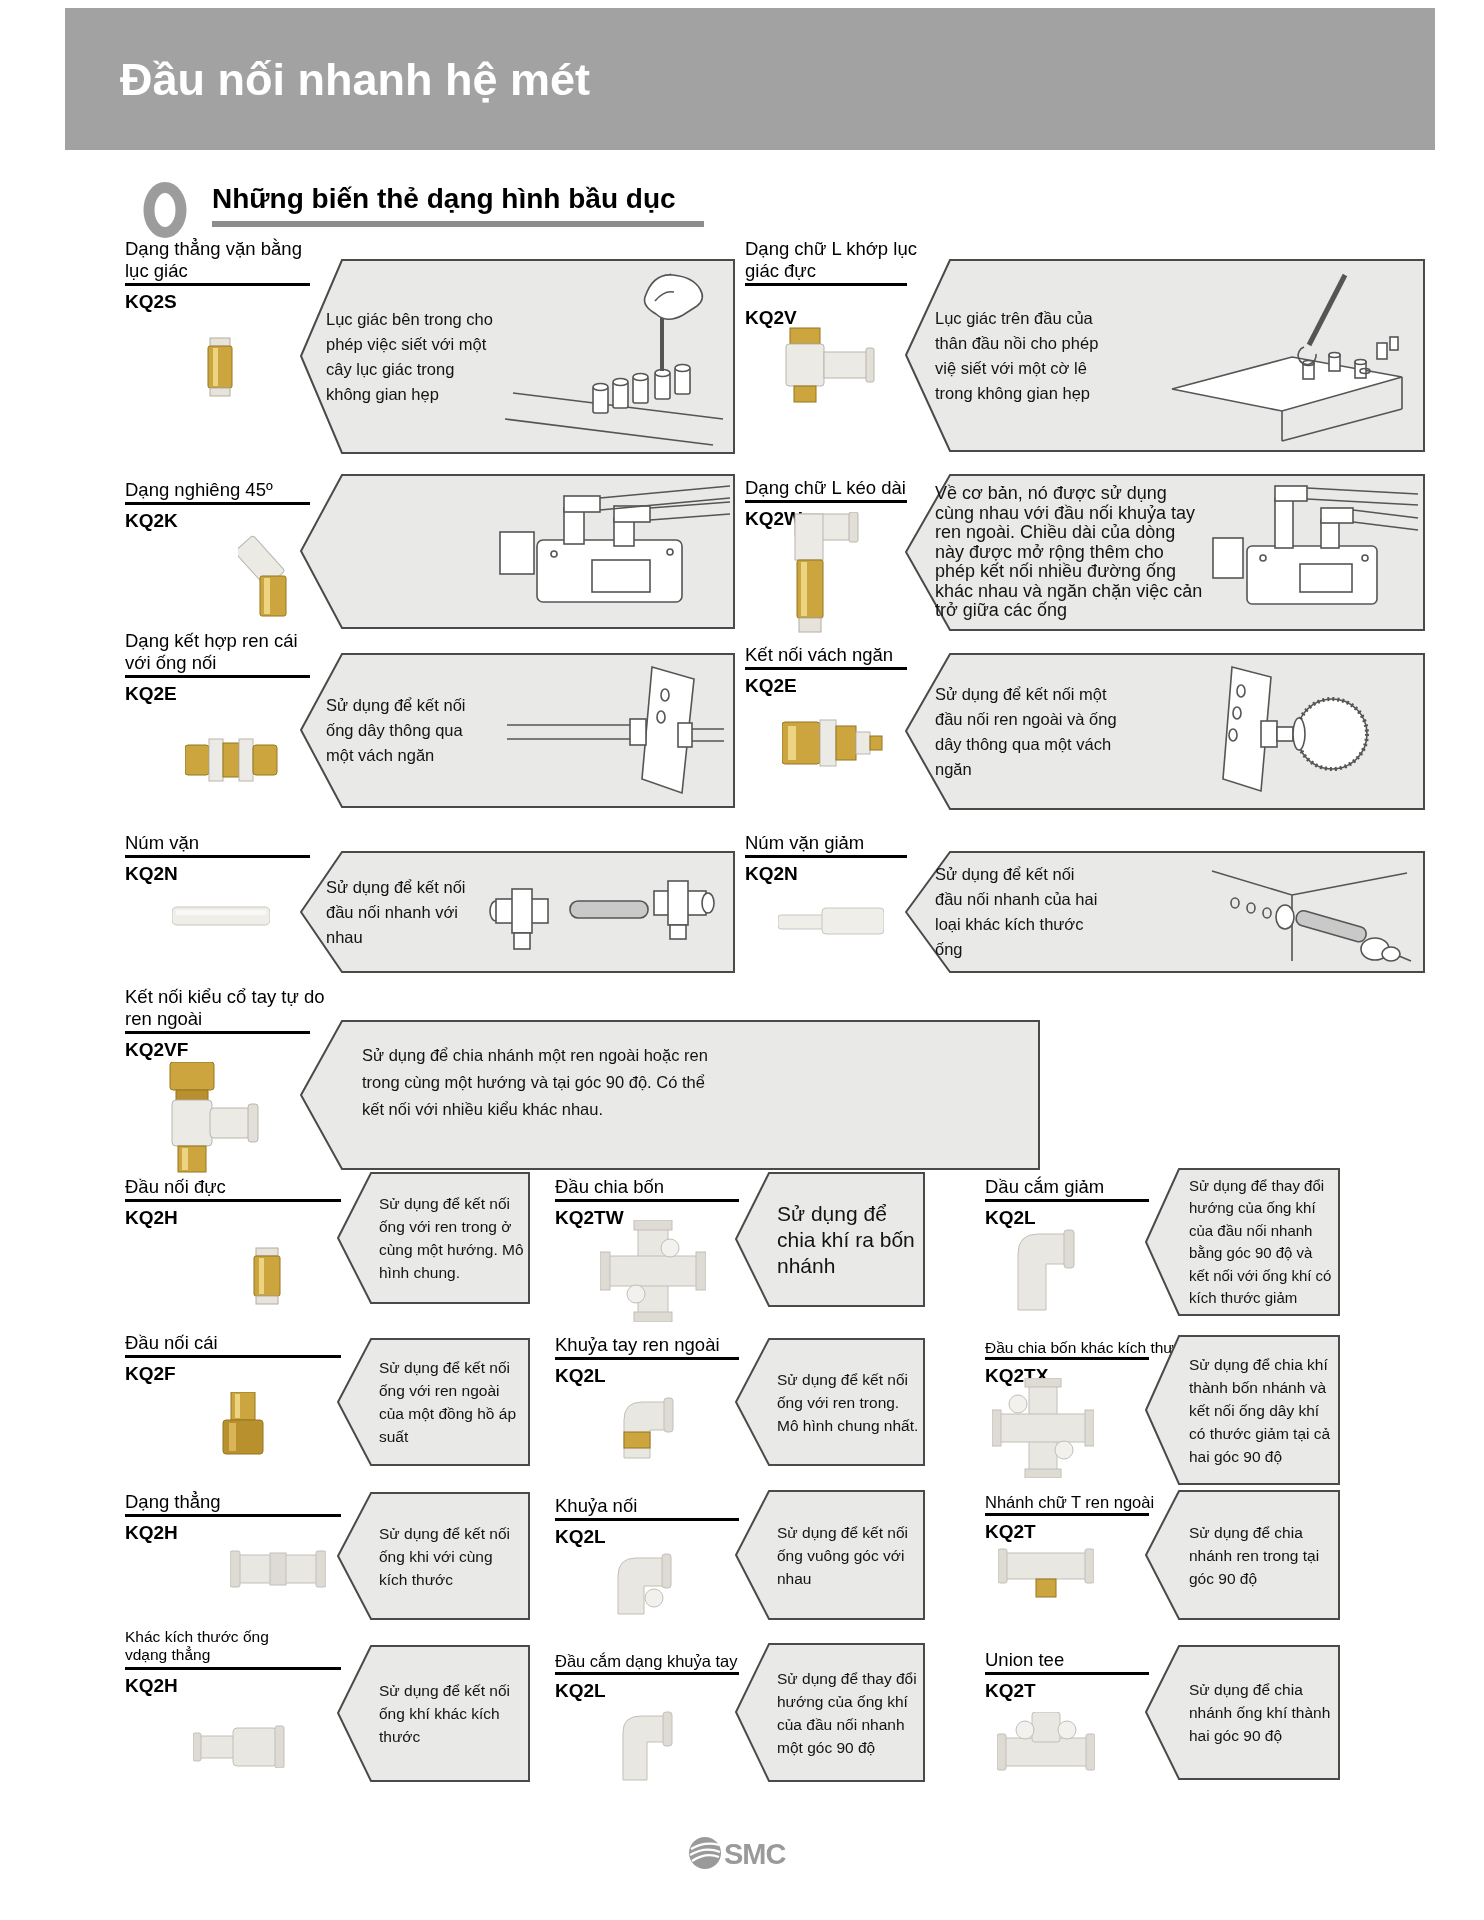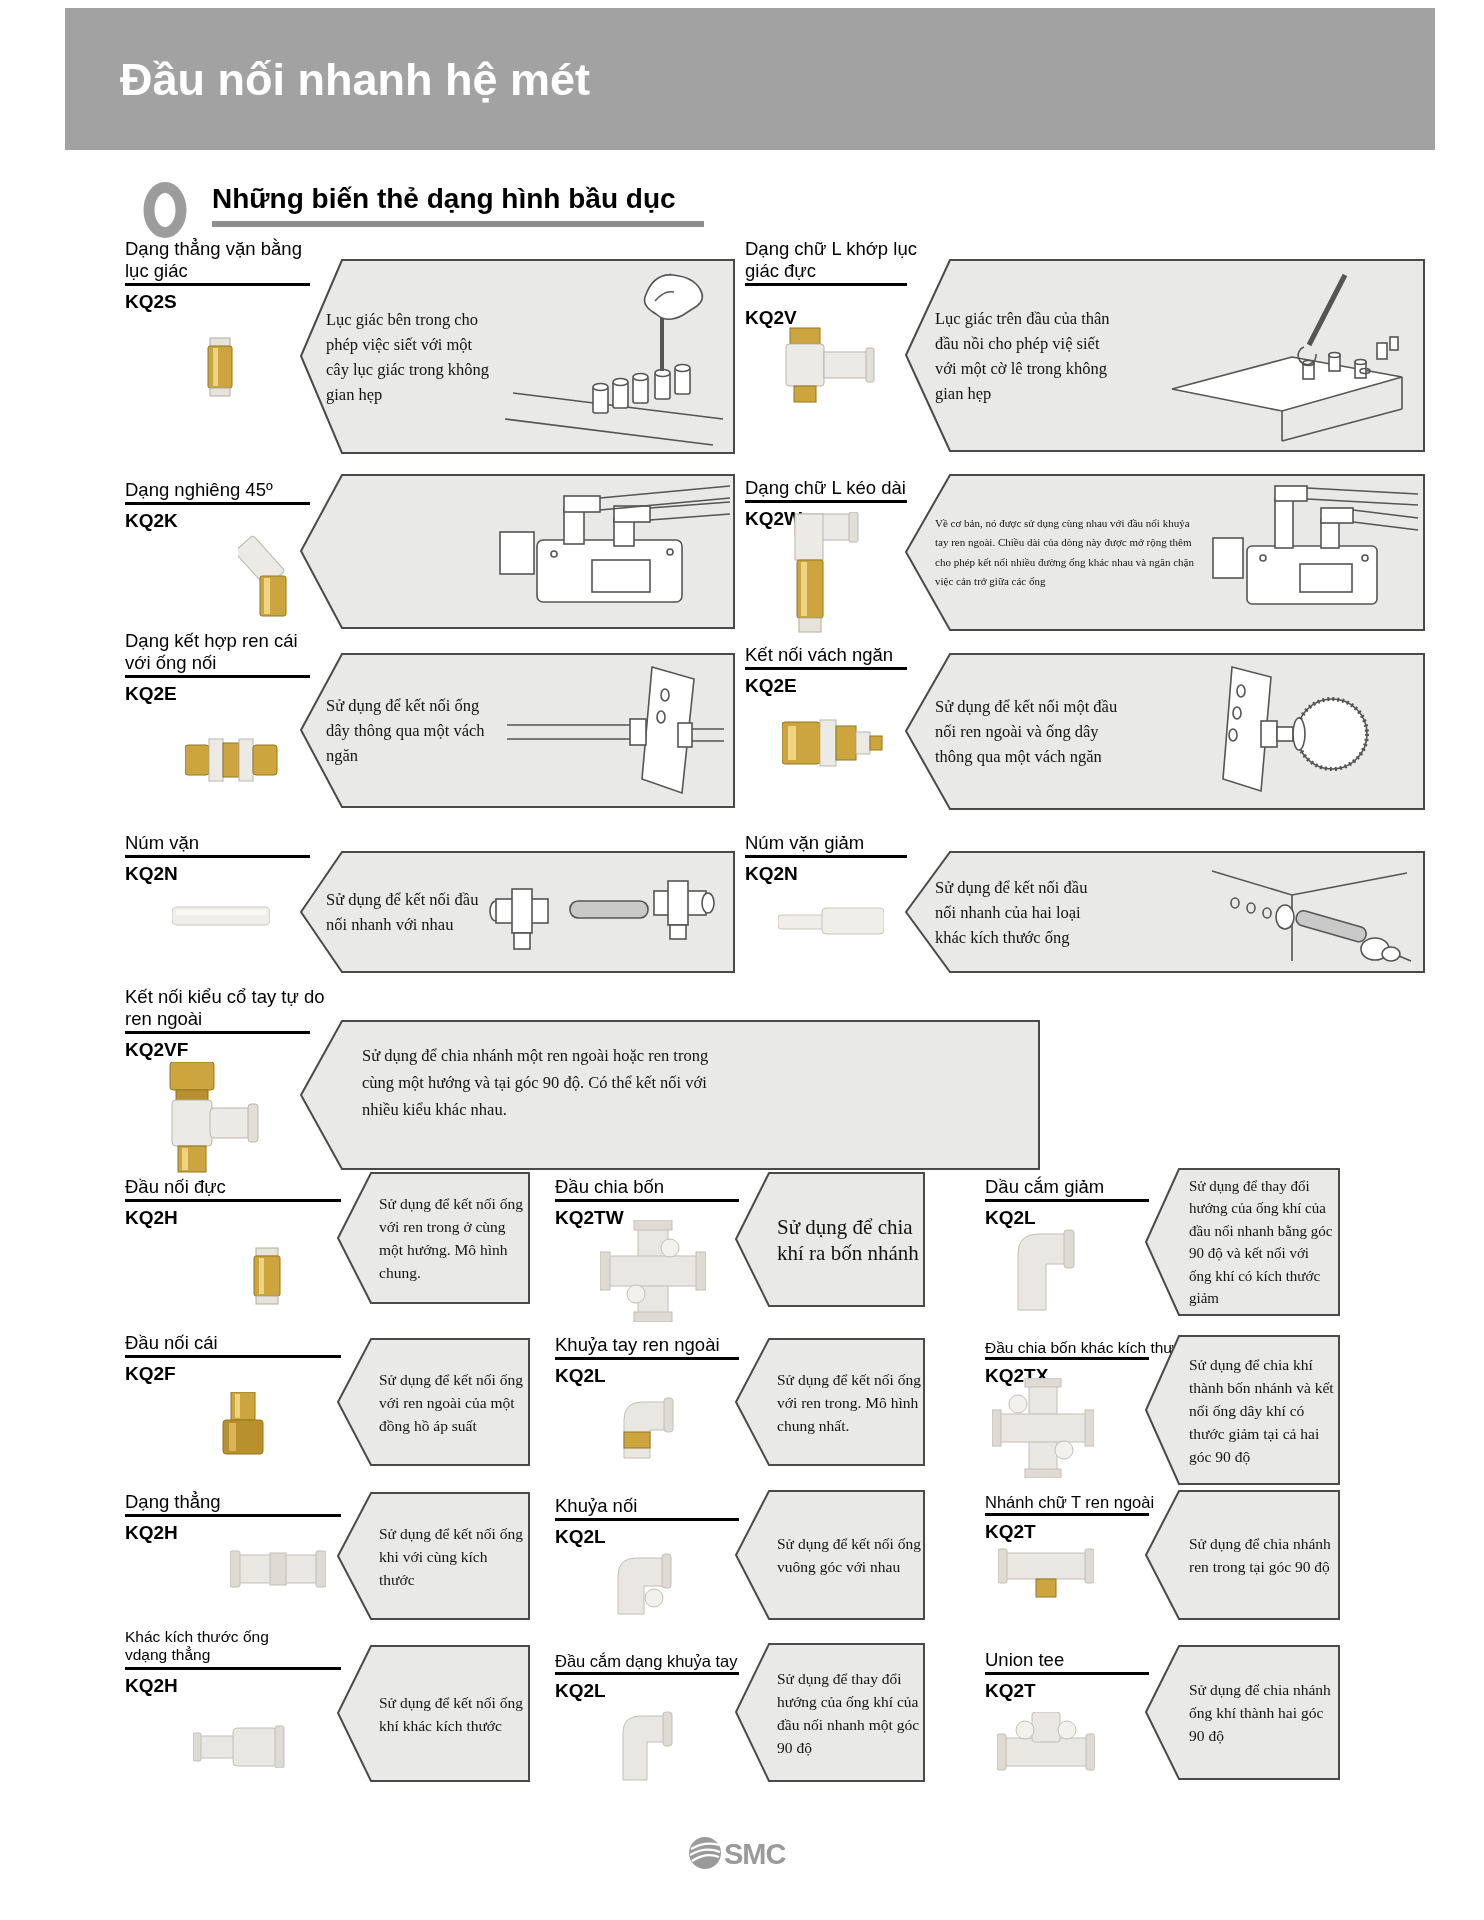--- a/index.html
+++ b/index.html
@@ -7,21 +7,21 @@
        font-family:"Liberation Sans",sans-serif;overflow:hidden;color:#000;}
   .abs{position:absolute;}
   .banner{position:absolute;left:65px;top:8px;width:1370px;height:142px;background:#a2a2a2;}
   .banner h1{position:absolute;left:55px;top:48px;margin:0;color:#fff;font-size:45px;line-height:48px;font-weight:bold;}
   .sec-ring{position:absolute;left:143px;top:181px;}
   .sec-title{position:absolute;left:212px;top:183px;margin:0;font-size:28px;font-weight:bold;line-height:32px;}
   .sec-rule{position:absolute;left:212px;top:221px;width:492px;height:6px;background:#8d8d8d;}
   .etitle{position:absolute;margin:0;font-weight:normal;font-size:18.5px;line-height:21.5px;}
   .erule{position:absolute;height:3px;background:#000;}
   .ecode{position:absolute;font-weight:bold;font-size:19px;line-height:20px;}
-  .ebox{position:absolute;display:flex;align-items:center;font-family:Liberation Serif, serif;}
+  .ebox{position:absolute;display:flex;align-items:center;}
   .ebox > svg.bg{position:absolute;left:0;top:0;width:100%;height:100%;}
   .edesc{position:relative;margin:0;font-size:16.5px;line-height:25px;color:#131313;}
   .eart{position:absolute;}
   .photo{position:absolute;}
   .logo{position:absolute;left:688px;top:1834px;}
 </style>
 </head>
 <body>
 
 
@@ -158,21 +158,21 @@
       <rect x="64" y="0" width="9" height="30" rx="2" fill="#e2dfd8" stroke="#b9b6ae"></rect>
     <rect x="10" y="2" width="28" height="46" fill="#eceae4" stroke="#b9b6ae"></rect>
     <rect x="12" y="48" width="26" height="58" rx="2" fill="#cda53e" stroke="#94761f"></rect>
       <rect x="16" y="50" width="6" height="54" fill="#ecd483"></rect>
     <rect x="14" y="106" width="22" height="14" fill="#e7e3da" stroke="#b3aea2"></rect>
   </svg>
   <div class="ebox" style="left:905px;top:474px;width:520px;height:157px">
     <svg class="bg" viewBox="0 0 520 157" preserveAspectRatio="none">
         <polygon points="45,1 519,1 519,156 45,156 1,78" fill="#e9e9e7" stroke="#4a4a4a" stroke-width="2"></polygon>
       </svg>
-    <p class="edesc" style="margin-left:30px;width:268px;font-size:11px;line-height:19.5px">Về cơ bản, nó được sử dụng cùng nhau với đầu nối khuỷa tay ren ngoài. Chiều dài của dòng này được mở rộng thêm cho phép kết nối nhiều đường ống khác nhau và ngăn chặn việc cản trở giữa các ống</p>
+    <p class="edesc" style="margin-left:30px;width:268px;font-size:18px;line-height:19.5px">Về cơ bản, nó được sử dụng cùng nhau với đầu nối khuỷa tay ren ngoài. Chiều dài của dòng này được mở rộng thêm cho phép kết nối nhiều đường ống khác nhau và ngăn chặn việc cản trở giữa các ống</p>
     <svg class="eart" style="left:300px;top:10px" width="215" height="135" viewBox="0 0 215 135" fill="none" stroke="#555" stroke-width="1.6">
       <rect x="42" y="62" width="130" height="58" rx="5" fill="#fff"></rect>
         <rect x="8" y="54" width="30" height="40" fill="#fff"></rect>
       <rect x="95" y="80" width="52" height="28" fill="#fff"></rect>
         <circle cx="58" cy="74" r="3"></circle>
         <circle cx="160" cy="74" r="3"></circle>
       <g fill="#fff">
           <rect x="70" y="14" width="18" height="50"></rect>
           <rect x="70" y="2" width="32" height="15"></rect>
       <rect x="116" y="36" width="18" height="28"></rect>

